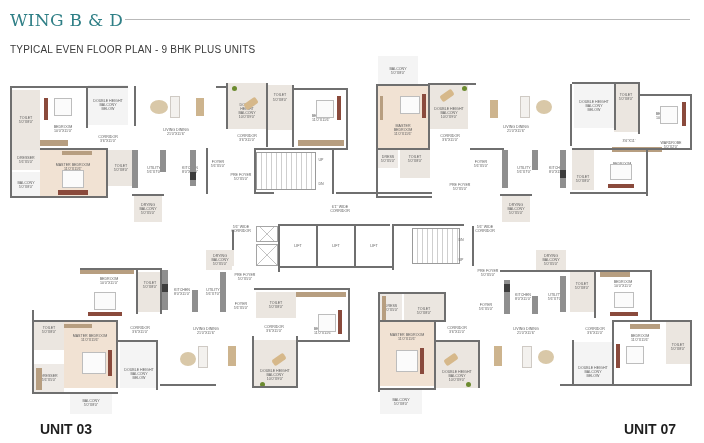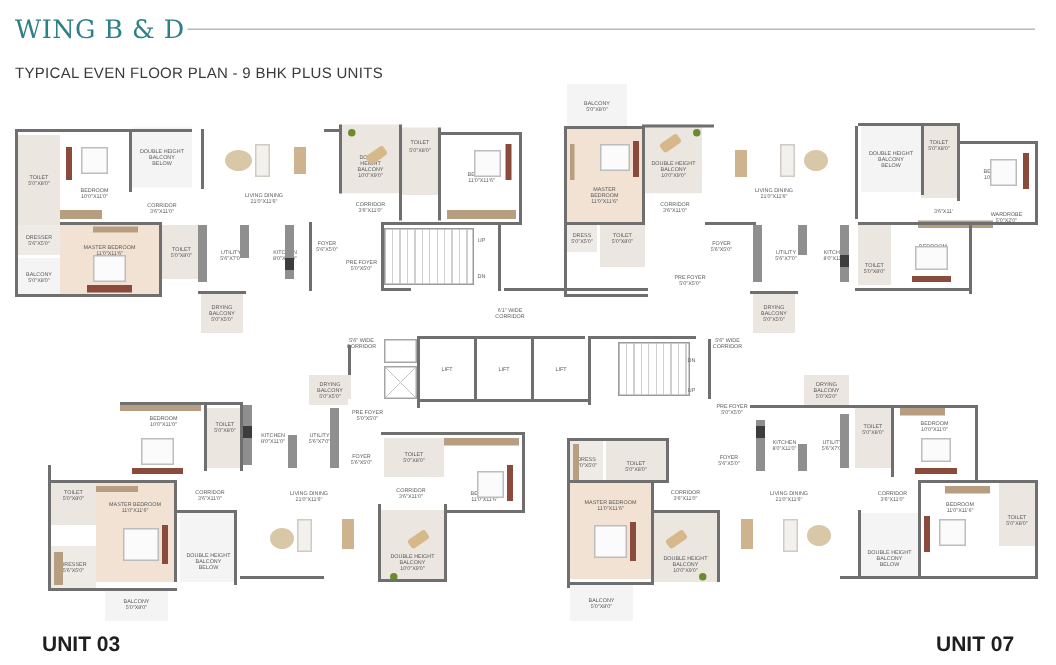--- a/index.html
+++ b/index.html
@@ -543,14 +543,14 @@
   <div class="wall" style="left:594px;top:270px;width:2px;height:48px;"></div>
   <div class="wall" style="left:594px;top:270px;width:58px;height:2px;"></div>
   <div class="wall" style="left:650px;top:270px;width:2px;height:52px;"></div>
   <div class="wall" style="left:612px;top:320px;width:80px;height:2px;"></div>
   <div class="wall" style="left:690px;top:320px;width:2px;height:64px;"></div>
   <div class="wall" style="left:612px;top:322px;width:2px;height:64px;"></div>
   <div class="wall" style="left:572px;top:340px;width:2px;height:46px;"></div>
   <div class="wall" style="left:560px;top:384px;width:132px;height:2px;"></div>
 </div>
 
-<div class="unit-label" style="left:28px;">UNIT 03</div>
+<div class="unit-label" style="left:40px;">UNIT 03</div>
 <div class="unit-label" style="left:624px;">UNIT 07</div>
 
 </body></html>

